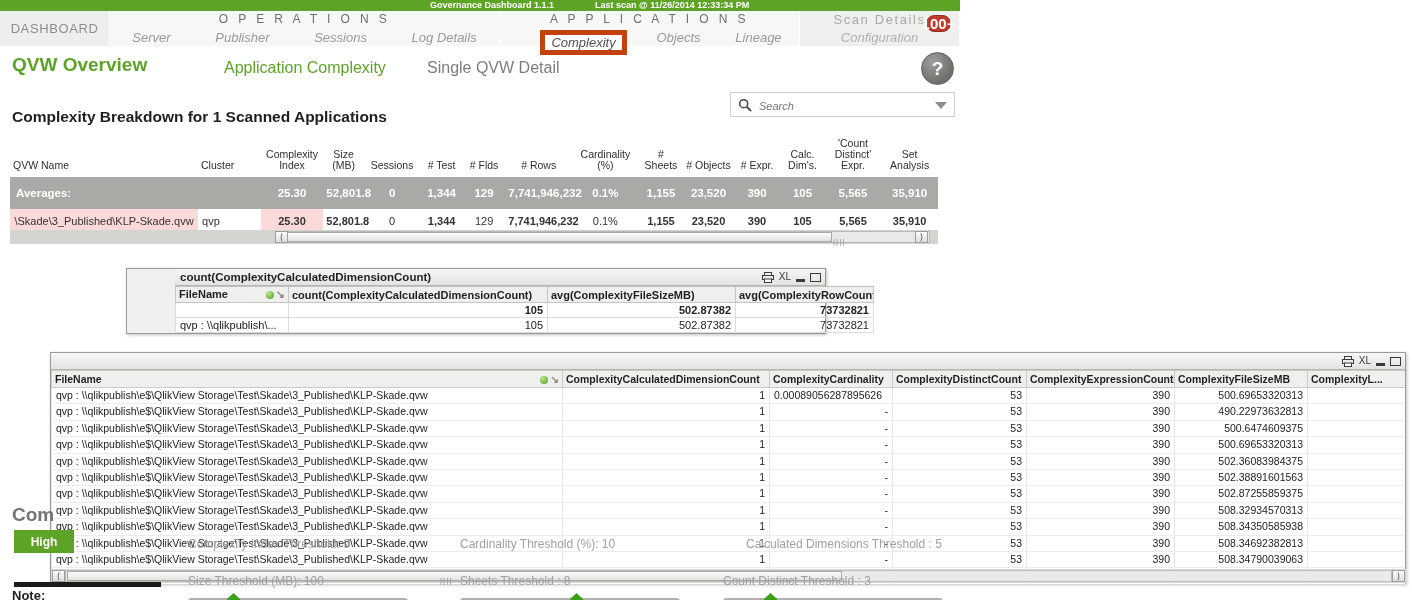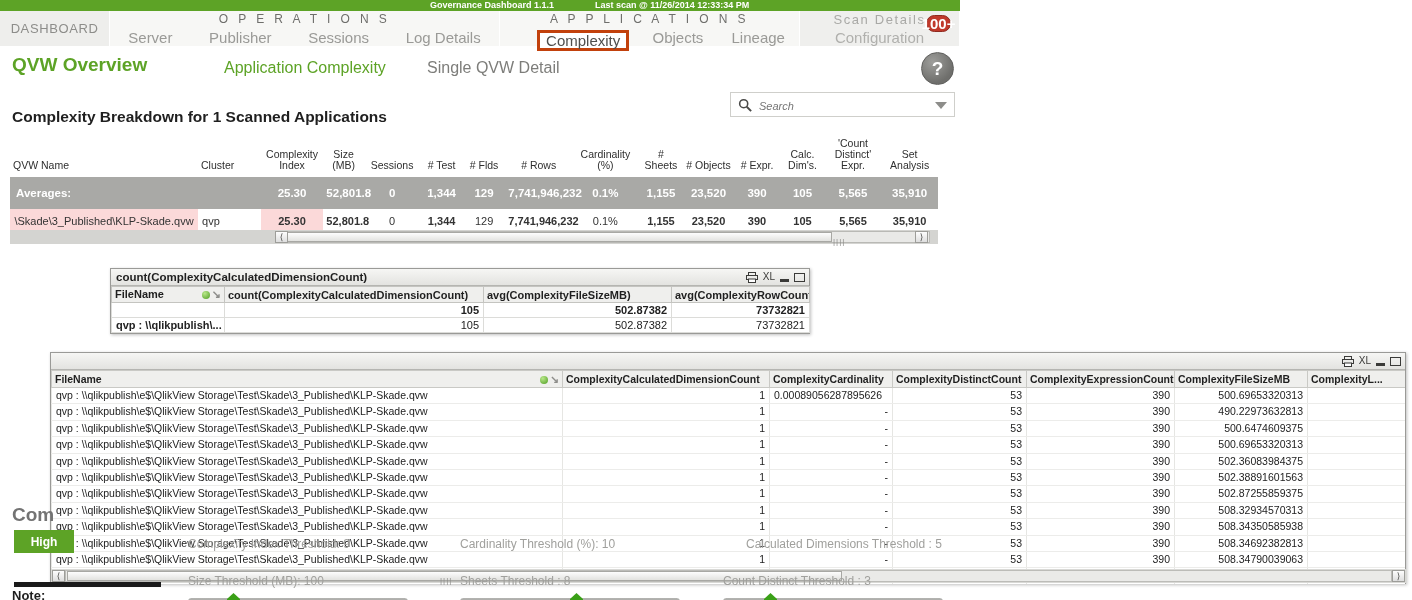--- a/index.html
+++ b/index.html
@@ -53,25 +53,26 @@
     position:absolute; left:0; top:1px; width:100%;
     text-align:center; font-size:12px; letter-spacing:3.4px;
     color:#6e6e6b;
   }
   .grp-title.muted { color:#a9a9a6; letter-spacing:1.6px; font-size:13px; }
   .grp-tabs {
     position:absolute; left:0; top:19px; width:100%; height:16px;
     display:flex; align-items:flex-start; justify-content:space-around;
   }
   .grp-tabs .tab {
-    font-size:15px; color:#9a9a97; padding:0 5px; white-space:nowrap;
+    font-size:13px; color:#9a9a97; padding:0 5px; white-space:nowrap;
     line-height:15px;
+    font-style:italic;
   }
   .grp-tabs .tab.selected {
-    color:#4f4f4d; border:3px solid #c2410c; background:#ffffff;
+    color:#4f4f4d; border:5px solid #c2410c; background:#ffffff;
     padding:0 6px;
     margin-left:28px;
   }
   .grp-tabs .tab.dim { color:#b0b0ad; }
   .scan-badge {
     position:absolute; right:8px; top:4px;
     width:25px; height:17px; border-radius:9px;
     background:#c0392b; border:1px solid #8e2a20;
     color:#fff; font-size:15px; font-weight:bold;
     display:flex; align-items:center; justify-content:center;
@@ -165,21 +166,21 @@
     font-size:9px; color:#4a4a48; text-align:center; line-height:11px;
   }
   .gs-arrow.l { left:265px; }
   .gs-arrow.r { left:905px; }
 
   
   .popwin {
     position:absolute; background:#f0f0ee;
     border:1px solid #9a9a97; box-shadow:1px 1px 3px rgba(0,0,0,.25);
   }
-  #popwin-1 { left:110px; top:268px; width:700px; height:66px; }
+  #popwin-1 { left:126px; top:268px; width:700px; height:66px;padding-left:48px; }
   .pw-title {
     position:relative; height:17px; background:linear-gradient(#f6f6f4,#e3e3e0);
     border-bottom:1px solid #b5b5b1;
   }
   .pw-title .pw-caption {
     position:absolute; left:5px; top:2px; font-size:11.5px; font-weight:bold; color:#1f1f1f;
     white-space:nowrap;
   }
   .pw-icons { position:absolute; right:4px; top:1px; display:flex; gap:5px; align-items:center; }
   .pw-ico { font-size:10px; color:#3a3a38; line-height:14px; }
@@ -189,21 +190,21 @@
   table.ptab { border-collapse:collapse; width:100%; table-layout:fixed; font-size:11px; }
   table.ptab th {
     background:#efefed; border:1px solid #c4c4c0; font-weight:bold;
     color:#1f1f1f; text-align:left; padding:1px 3px; height:16px; font-size:11px;
     white-space:nowrap; overflow:hidden;
   }
   table.ptab td {
     border:1px solid #dcdcd9; padding:1px 4px; height:15px; color:#222;
     text-align:right; white-space:nowrap; overflow:hidden;
   }
-  table.ptab td.l { text-align:left;font-weight:bold; }
+  table.ptab td.l { text-align:left; }
   table.ptab tr.totrow td { font-weight:bold; }
   .green-dot {
     display:inline-block; width:8px; height:8px; border-radius:50%;
     background:radial-gradient(circle at 35% 30%, #b9e88a, #4e9c22);
     vertical-align:middle; margin-right:2px;
   }
 
   
   #popwin-2 { left:50px; top:352px; width:1356px; height:232px; }
   #popwin-2 .pw-body { height:214px; overflow:hidden; }

